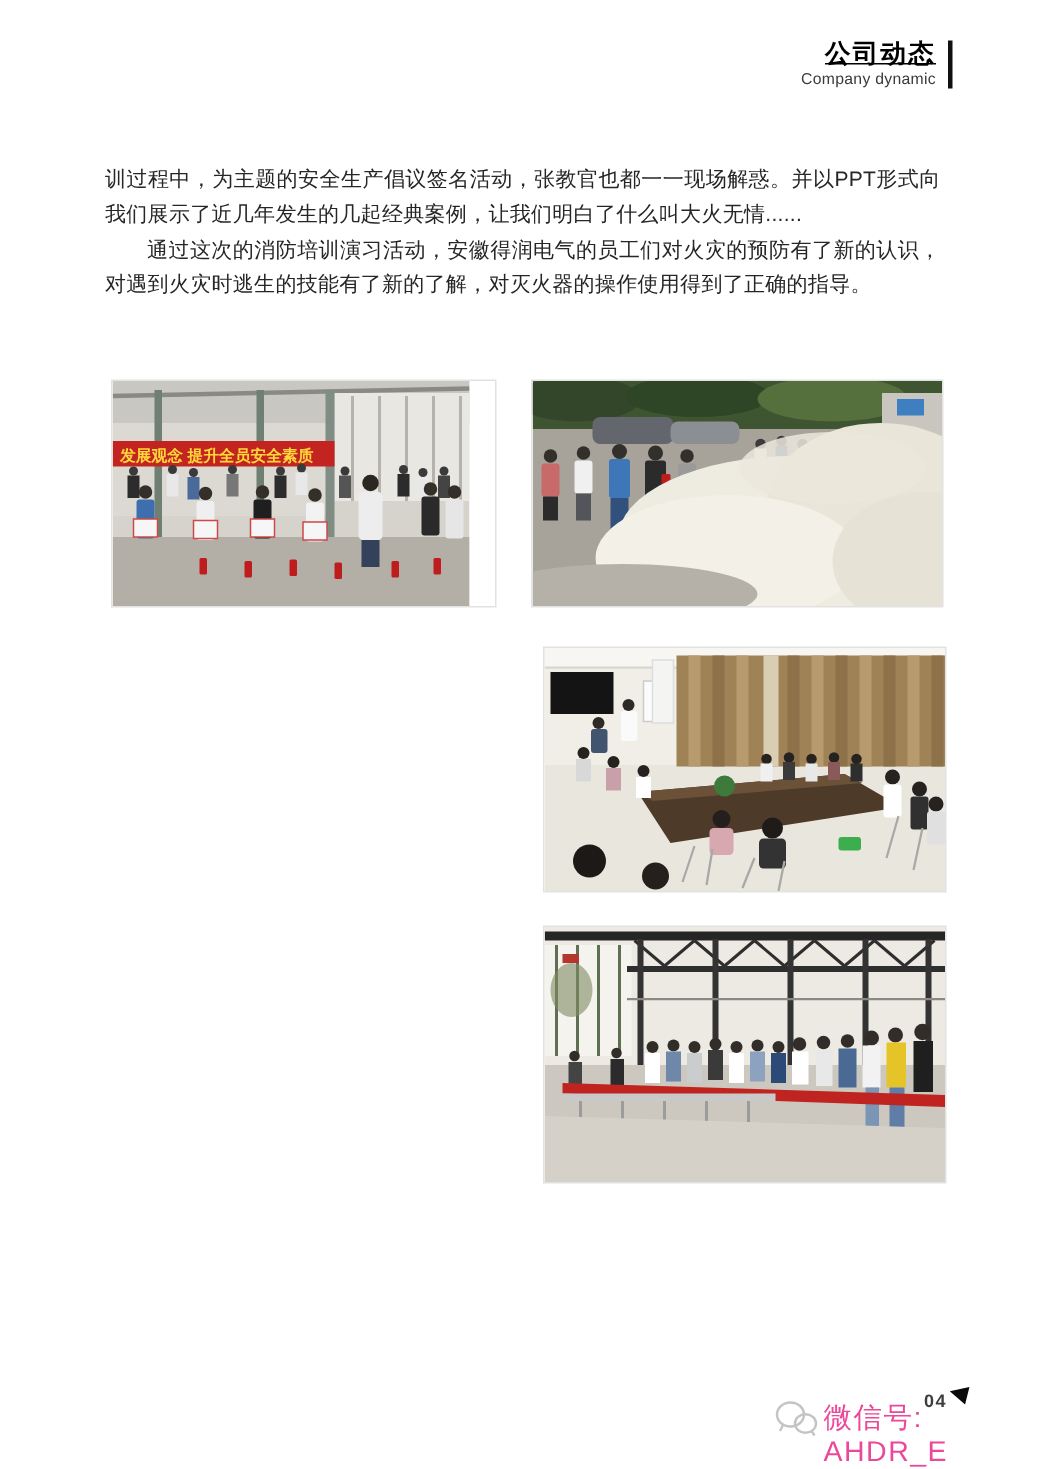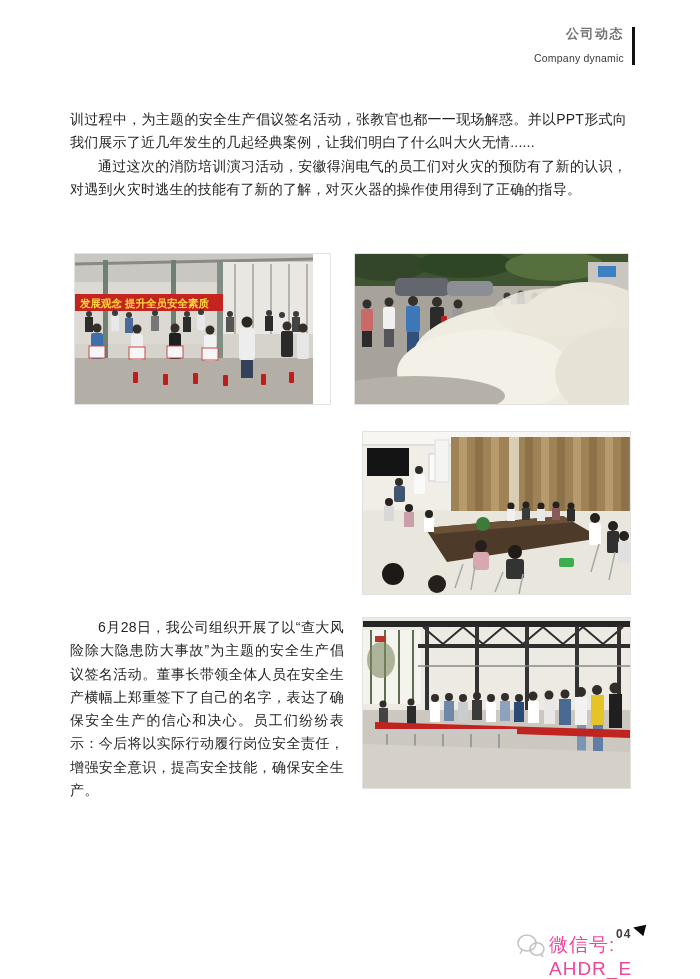--- a/index.html
+++ b/index.html
@@ -5,22 +5,22 @@
   html,body{margin:0;padding:0;background:#ffffff;}
   .page{
     position:relative;width:700px;height:979px;background:#ffffff;
     font-family:"Liberation Sans",sans-serif;overflow:hidden;
   }
   
   .header{
     position:absolute;top:27px;right:65px;text-align:right;
     border-right:3px solid #111;padding-right:8px;line-height:1.1;
   }
-  .header .cn{font-size:13px;font-weight:bold;color:#737373;letter-spacing:1.5px;}
-  .header .en{font-size:10.5px;color:#3a3a3a;margin-top:12px;letter-spacing:.2px;}
+  .header .cn{font-size:17px;font-weight:bold;color:#000000;letter-spacing:1.5px;text-decoration:underline;}
+  .header .en{font-size:10.5px;color:#3a3a3a;margin-top:2px;letter-spacing:.2px;}
   
   .text-block{position:absolute;color:#262626;font-size:14px;line-height:23.3px;
     text-align:justify;letter-spacing:.2px;}
   .text-block p{margin:0;text-indent:2em;}
   .text-block p.no-indent{text-indent:0;}
   .s1{left:70px;top:108px;width:557px;}
   .s2{left:70px;top:431px;width:274px;}
   .s3{left:70px;top:616px;width:274px;}
   
   .photo{position:absolute;overflow:hidden;outline:1px solid #e2e2e0;}
@@ -269,23 +269,20 @@
           <line x1="112" y1="134" x2="108" y2="158"></line>
         <line x1="140" y1="140" x2="132" y2="160"></line>
           <line x1="160" y1="142" x2="156" y2="162"></line>
         <line x1="236" y1="112" x2="228" y2="140"></line>
           <line x1="252" y1="120" x2="246" y2="148"></line>
       </g>
       <rect x="196" y="126" width="15" height="9" rx="2" fill="#3cae4e"></rect>
     </svg>
   </div>
 
-  <div class="text-block s3">
-    <p>6月28日，我公司组织开展了以“查大风险除大隐患防大事故”为主题的安全生产倡议签名活动。董事长带领全体人员在安全生产横幅上郑重签下了自己的名字，表达了确保安全生产的信心和决心。员工们纷纷表示：今后将以实际行动履行岗位安全责任，增强安全意识，提高安全技能，确保安全生产。</p>
-  </div>
 
   <div class="photo photo4">
     <svg viewBox="0 0 267 170" width="267" height="170">
       <rect width="267" height="170" fill="#ccc8c0"></rect>
       <rect width="267" height="92" fill="#eceae3"></rect>
       <rect x="0" y="12" width="58" height="74" fill="#f4f3ee"></rect>
       <g stroke="#5f6f52" stroke-width="2">
         <line x1="8" y1="12" x2="8" y2="86"></line>
           <line x1="22" y1="12" x2="22" y2="86"></line>
         <line x1="36" y1="12" x2="36" y2="86"></line>

